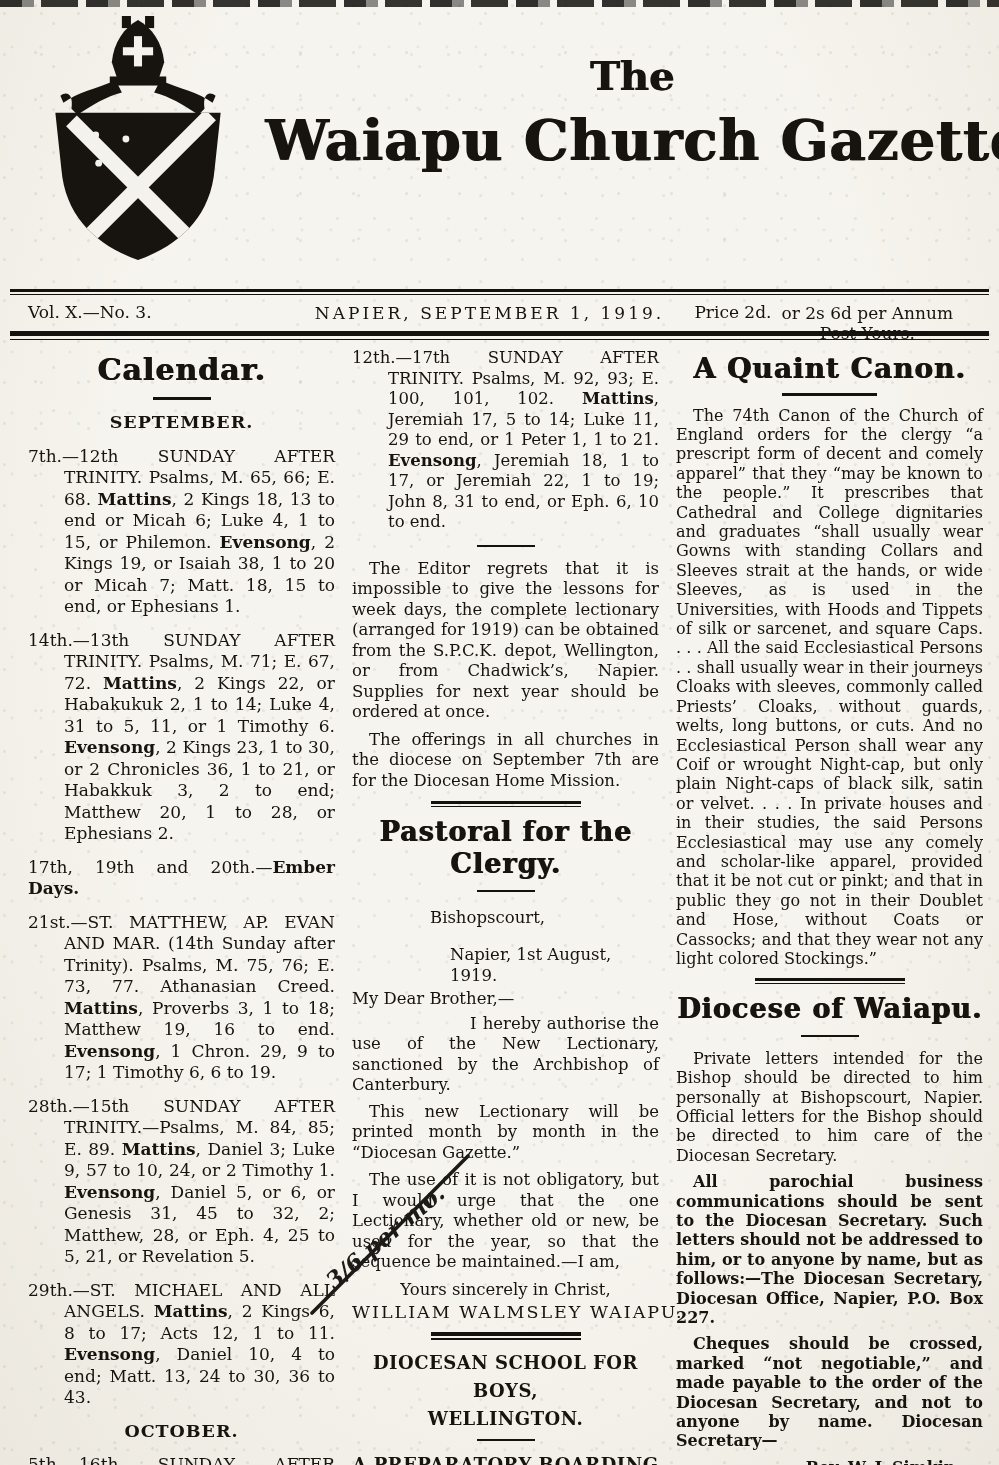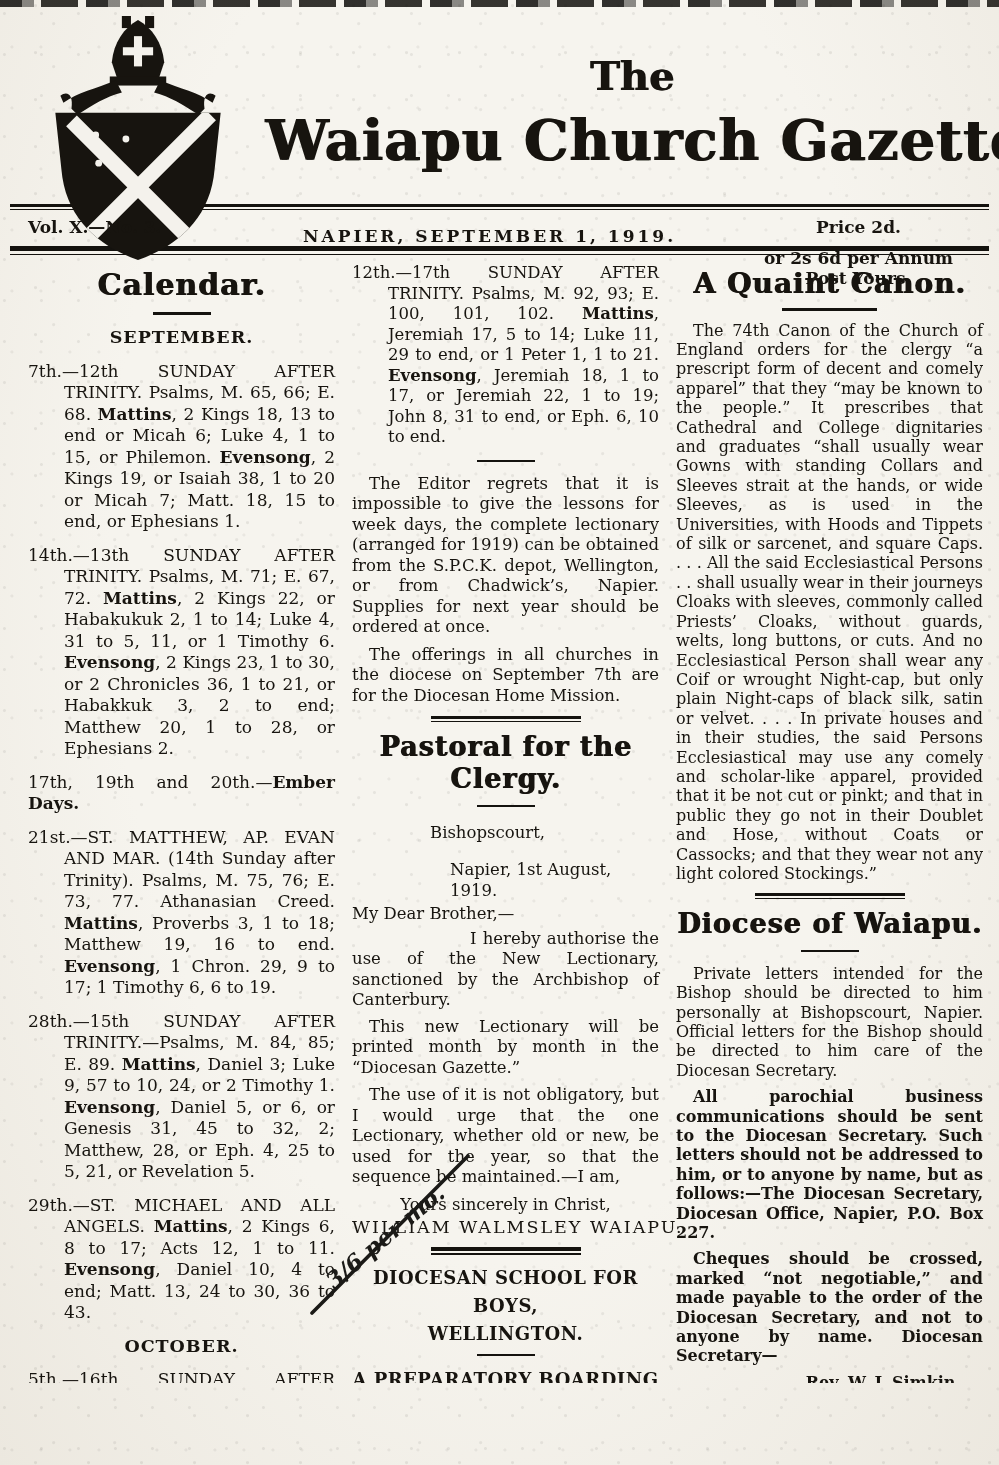--- a/index.html
+++ b/index.html
@@ -16,31 +16,31 @@
       radial-gradient(circle at 67% 12%, rgba(20,18,14,.08) 0 1px, transparent 2px),
       radial-gradient(circle at 41% 77%, rgba(20,18,14,.06) 0 1px, transparent 2px),
       radial-gradient(circle at 88% 55%, rgba(20,18,14,.07) 0 1px, transparent 2px);
     background-size:37px 41px,53px 47px,29px 61px,61px 43px;
   }
   .scan-edge{
     position:absolute;top:0;left:0;right:0;height:7px;opacity:.85;
     background:repeating-linear-gradient(90deg,#0e0d0b 0 22px,rgba(14,13,11,.55) 22px 34px,transparent 34px 41px,#14120e 41px 78px,transparent 78px 86px);
   }
   
-  .masthead{position:relative;height:204px;}
+  .masthead{position:relative;height:289px;}
   .crest{position:absolute;left:34px;top:16px;width:208px;height:252px;}
   .mast-text{margin-left:265px;text-align:center;padding-top:52px;}
   .the{font-size:40px;font-weight:bold;text-shadow:1px 0 0 currentColor;}
   .title{font-size:56px;font-weight:bold;letter-spacing:1px;margin-top:8px;
          white-space:nowrap;text-shadow:1.4px 0 0 currentColor;}
   .rule-top{margin:0 10px;height:2px;border-top:3px solid #14120e;border-bottom:1px solid #14120e;}
   .dateline{position:relative;display:flex;justify-content:space-between;align-items:flex-start;
-            padding:7px 46px 5px 28px;font-weight:bold;font-size:17px;height:36px;box-sizing:border-box;}
-  .dl-center{position:absolute;left:49%;transform:translateX(-50%);top:16px;letter-spacing:3px;white-space:nowrap;}
-  .dl-right{display:flex;gap:10px;align-items:center;flex-direction:column;}
+            padding:7px 46px 5px 28px;font-weight:normal;font-size:17px;height:36px;box-sizing:border-box;}
+  .dl-center{position:absolute;left:49%;transform:translateX(-50%);top:8px;letter-spacing:3px;white-space:nowrap;}
+  .dl-right{display:flex;gap:10px;align-items:flex-start;}
   .price-note{font-size:17px;line-height:1.2;text-align:center;padding-top:1px;}
   .rule-bottom{margin:0 10px;height:3px;border-top:5px solid #14120e;border-bottom:1px solid #14120e;}
   
   .columns{display:flex;gap:17px;padding:8px 16px 0 28px;height:1120px;overflow:hidden;text-align:justify;}
   .col{flex:0 0 307px;width:307px;}
   .col-a{font-size:17px;line-height:21.5px;}
   .col-b{font-size:16.5px;line-height:20.5px;}
   .col-c{font-size:16px;line-height:19.4px;}
   .b{font-weight:bold;}
   .col-heading{font-size:30px;font-weight:bold;text-align:center;letter-spacing:1px;

